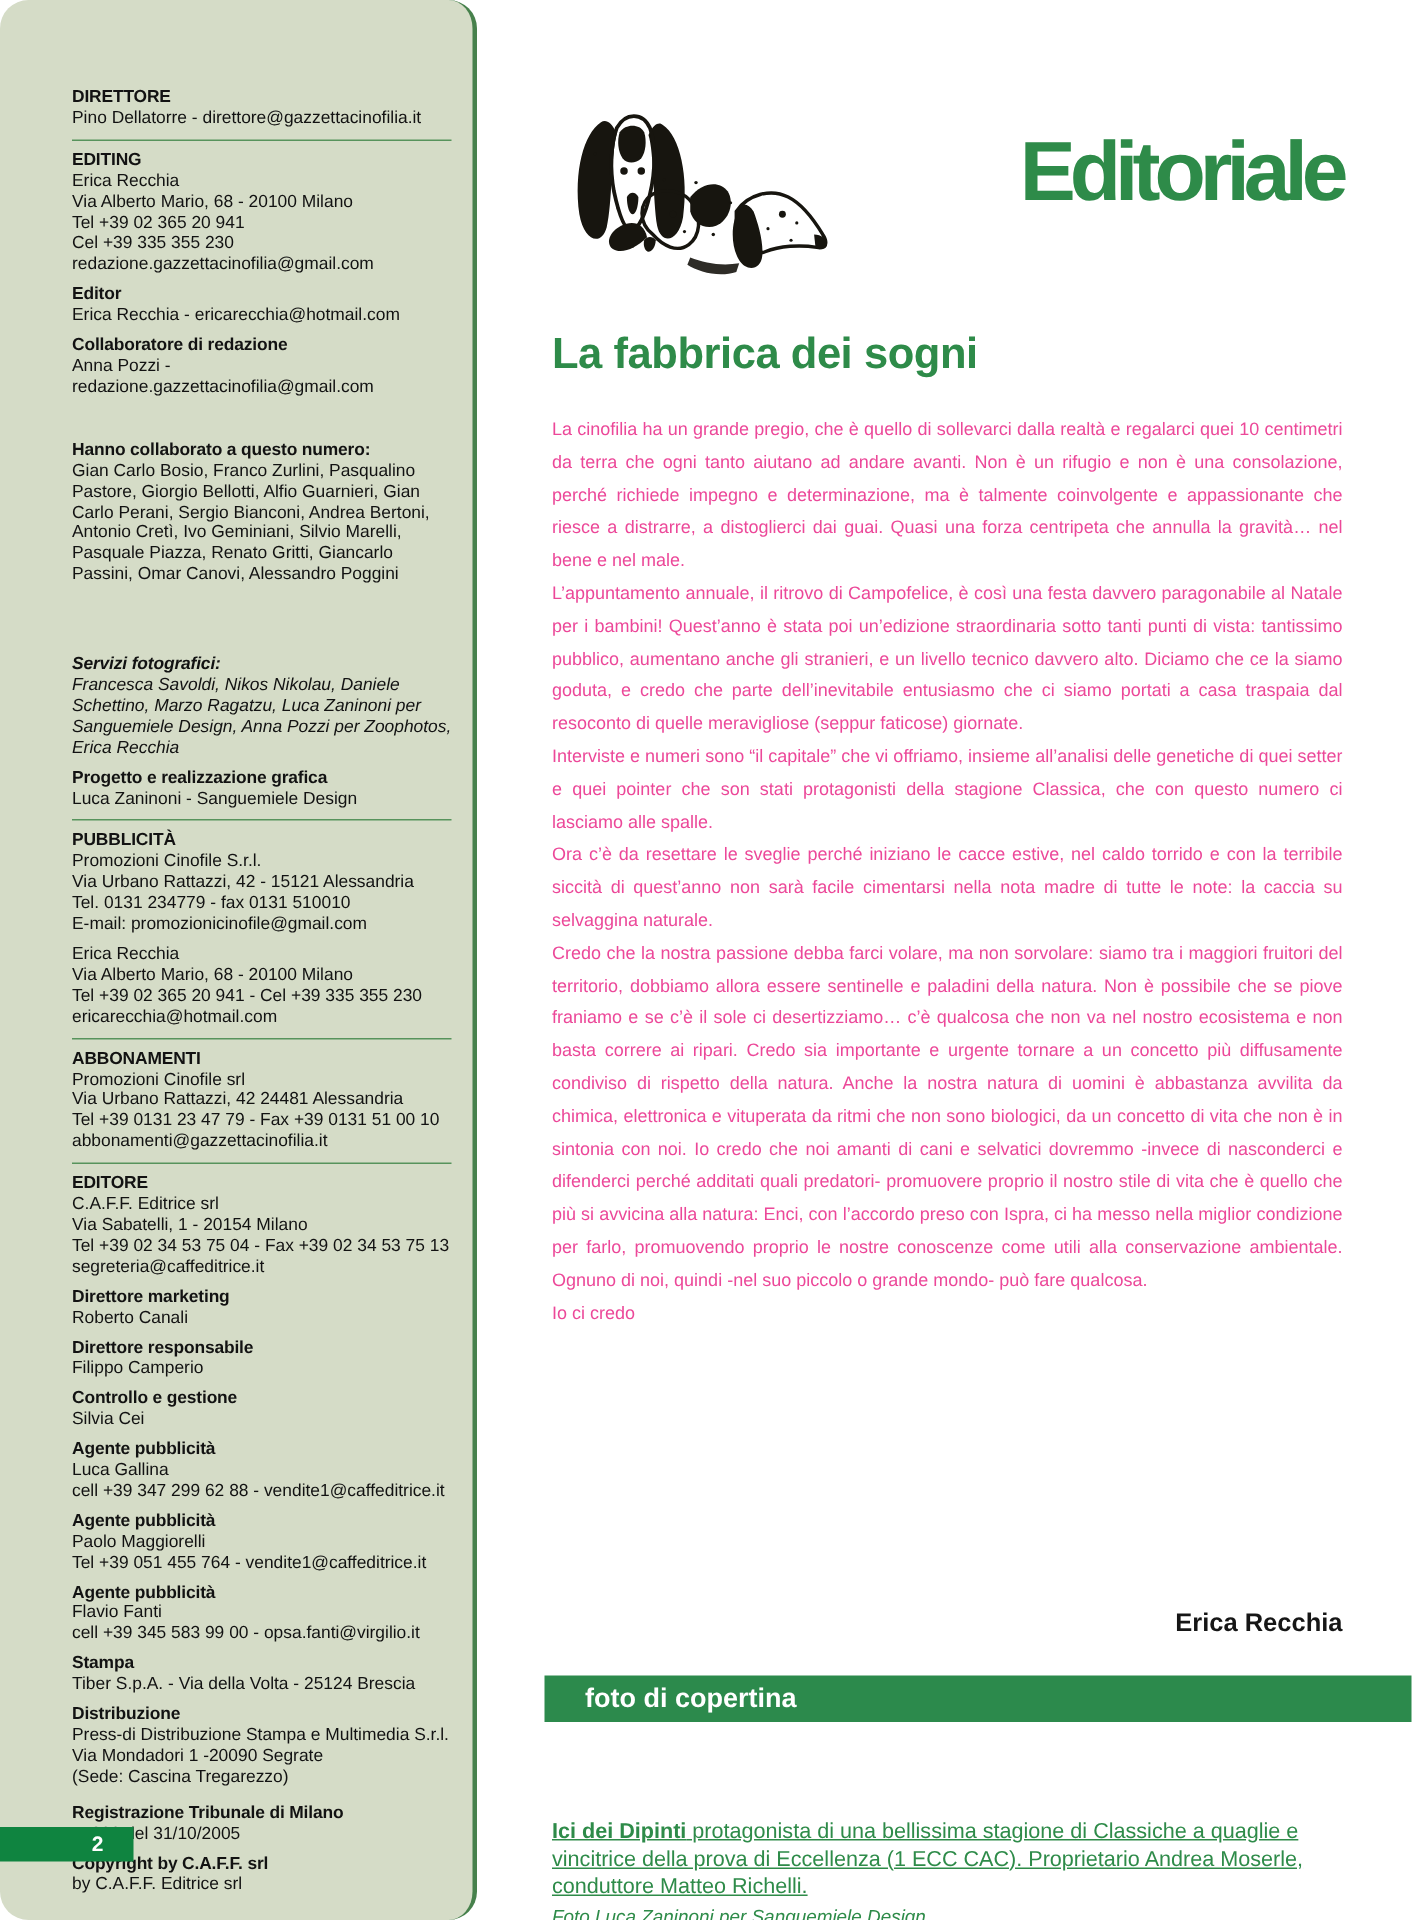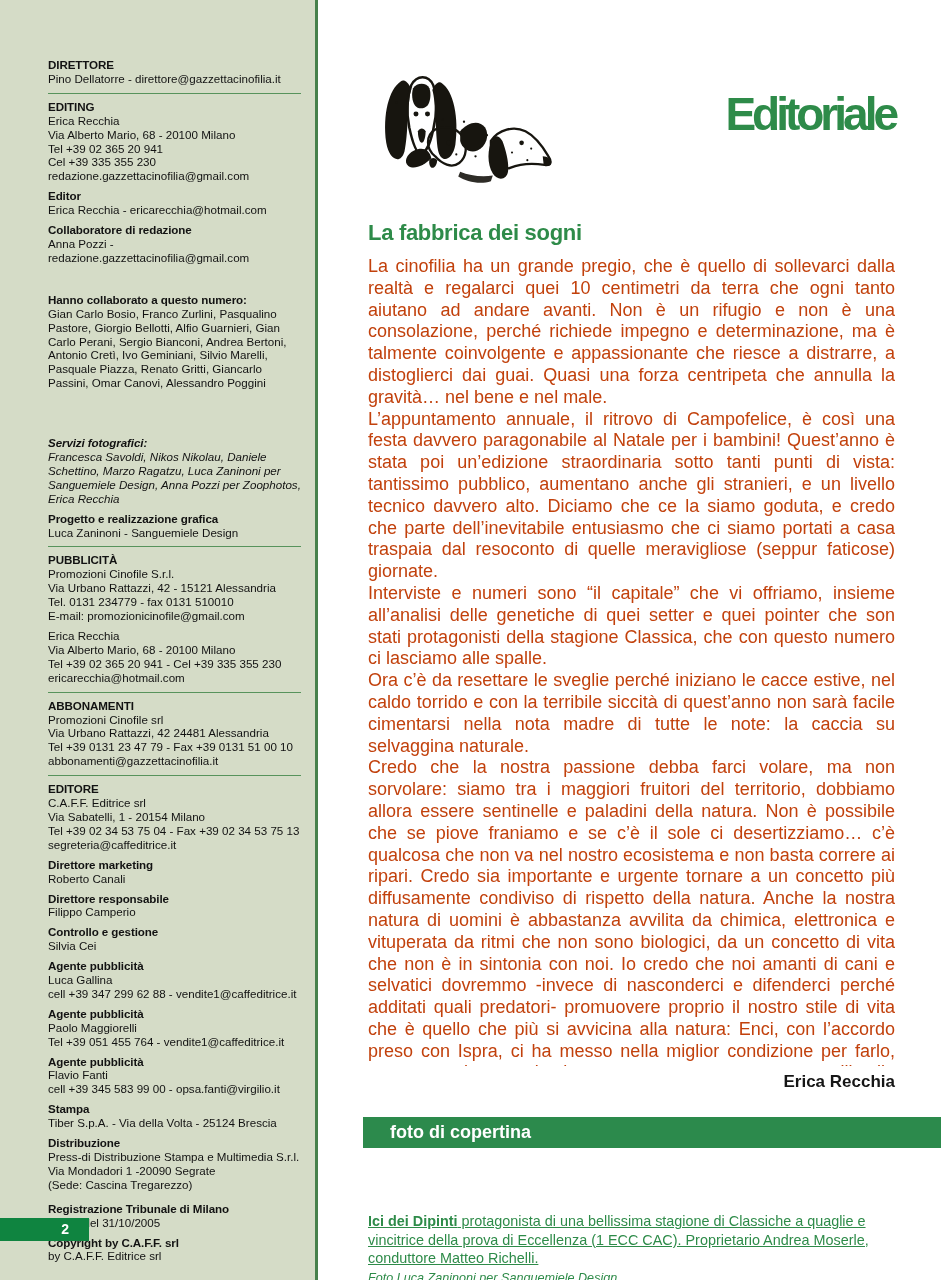--- a/index.html
+++ b/index.html
@@ -10,51 +10,51 @@
   *{margin:0;padding:0;box-sizing:border-box;}
   html,body{background:#ffffff;}
   body{
     width:941px;height:1280px;position:relative;overflow:hidden;
     font-family:"Liberation Sans", sans-serif;color:var(--text_black);
   }
   
   .sidebar{
     position:absolute;left:0;top:0;width:318px;height:1280px;
     background:var(--sidebar_bg);border-right:3px solid var(--sidebar_border);
-    padding:58px 14px 0 48px;overflow:hidden;
+    padding:58px 14px 0 48px;overflow:hidden;border-radius:19px;
   }
   .mast-section{margin-bottom:6px;font-size:11.6px;line-height:13.9px;color:#121212;}
   .mast-section .m-head{font-weight:bold;letter-spacing:-0.1px;}
   .mast-section .m-line{font-weight:normal;}
   .mast-section.rule{border-top:1px solid var(--rule_green);padding-top:6px;margin-top:7px;}
   .mast-section.gap-a{margin-top:28px;}
   .mast-section.gap-b{margin-top:46px;font-style:italic;}
   .mast-section.gap-c{}
   .mast-section.gap-d{margin-top:10px;}
   
   .pagenum{
     position:absolute;left:0;top:1218px;width:89px;height:23px;
     background:var(--badge_green);color:#fff;font-weight:bold;font-size:14px;
     line-height:23px;text-align:right;padding-right:20px;
   }
   
   .dogs{position:absolute;left:368px;top:64px;width:192px;height:127px;}
   .edit-title{
     position:absolute;left:560px;top:78px;width:335px;text-align:right;
-    font-size:46px;font-weight:bold;letter-spacing:-4px;color:var(--accent_green);
+    font-size:56px;font-weight:bold;letter-spacing:-4px;color:var(--accent_green);
     line-height:72px;
   }
   
   .article-title{
     position:absolute;left:368px;top:220px;width:527px;
-    font-size:22px;font-weight:bold;color:var(--accent_green);letter-spacing:-0.3px;
+    font-size:29px;font-weight:bold;color:var(--accent_green);letter-spacing:-0.3px;
   }
   .article-body{
-    position:absolute;left:368px;top:256px;width:527px;height:810px;overflow:hidden;
-    font-size:18px;line-height:21.8px;text-align:justify;color:#c2410c;
+    position:absolute;left:368px;top:276px;width:527px;height:810px;overflow:hidden;
+    font-size:12px;line-height:21.8px;text-align:justify;color:#ec4899;
   }
   .article-body p{margin:0;}
   .signature{
     position:absolute;left:368px;top:1072px;width:527px;text-align:right;
     font-size:17px;font-weight:bold;color:#161616;
   }
   
   .cover-bar{
     position:absolute;left:326px;top:1117px;width:615px;height:31px;
     background:var(--bar_green);color:#fff;font-weight:bold;font-size:18px;

